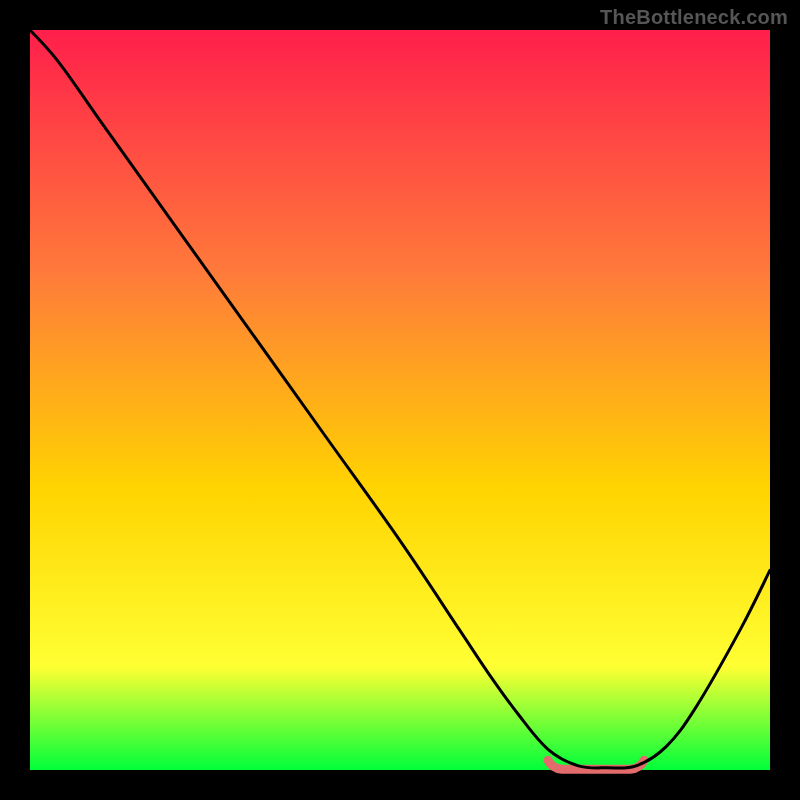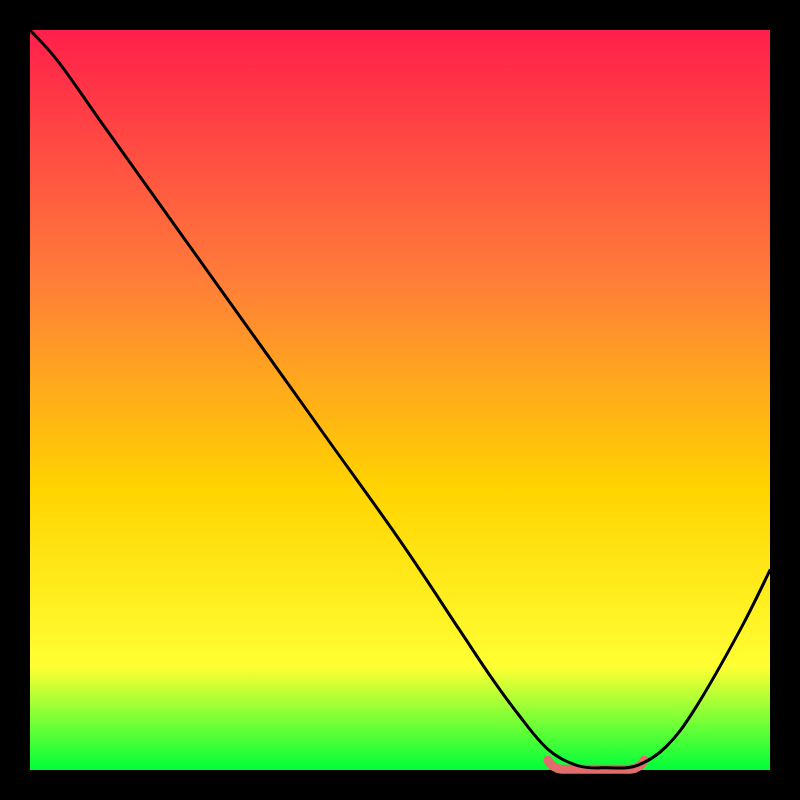--- a/index.html
+++ b/index.html
@@ -46,14 +46,15 @@
       <stop id="g2" offset="62%" stop-color="#ffd400"></stop>
       <stop id="g3" offset="86%" stop-color="#ffff33"></stop>
       <stop id="g4" offset="100%" stop-color="#00ff3a"></stop>
     </linearGradient>
   </defs>
   <rect id="plot-bg" fill="url(#bg-grad)" x="30" y="30" width="740" height="740"></rect>
   <path id="marker-band" fill="none" stroke-linecap="round" d="M 548 760.3 Q 552 768.3 562 769.3 L 630.1999999999999 769.3 Q 640.1999999999999 768.3 644.1999999999999 760.3" stroke="#e26b6b" stroke-width="9"></path>
   <path id="curve" fill="none" stroke-linecap="round" stroke-linejoin="round" d="M 30 30 C 35.328 35.99400000000001, 46.28 45.98400000000004, 59.6 63.30000000000003 C 72.92 80.61600000000003, 82.688 96.23, 104 126.2 C 125.312 156.17, 151.36 192.50400000000002, 178 229.8 C 204.64 267.096, 225.36 296.10400000000004, 252 333.40000000000003 C 278.64 370.696, 299.36 399.70400000000006, 326 437.00000000000006 C 352.64 474.29600000000005, 376.024 505.9679999999999, 400 540.5999999999999 C 423.976 575.232, 443.216 605.4240000000001, 459.2 629.4000000000001 C 475.18399999999997 653.3760000000001, 478.144 658.482, 488.8 673.8 C 499.456 689.1179999999999, 507.7440000000001 700.9136, 518.4000000000001 714.5 C 529.056 728.0864, 537.344 740.0892, 548 749.28 C 558.656 758.4707999999999, 566.944 762.2299999999999, 577.6 765.56 C 588.2560000000001 768.89, 596.5440000000001 767.78, 607.2 767.78 C 617.856 767.78, 626.144 769.4227999999999, 636.8 765.56 C 647.4559999999999 761.6972, 655.7439999999999 756.8427999999999, 666.4 746.3199999999999 C 677.056 735.7972, 682.68 728.1456, 696 707.1 C 709.32 686.0544000000001, 727.0799999999999 654.0420000000001, 740.4 629.4000000000001 C 753.72 604.758, 764.672 580.856, 770 570.1999999999999" stroke="#000000" stroke-width="3"></path>
 </svg>
 
+<div class="watermark">TheBottleneck.com</div>
 
 </div>
 
 </body></html>

